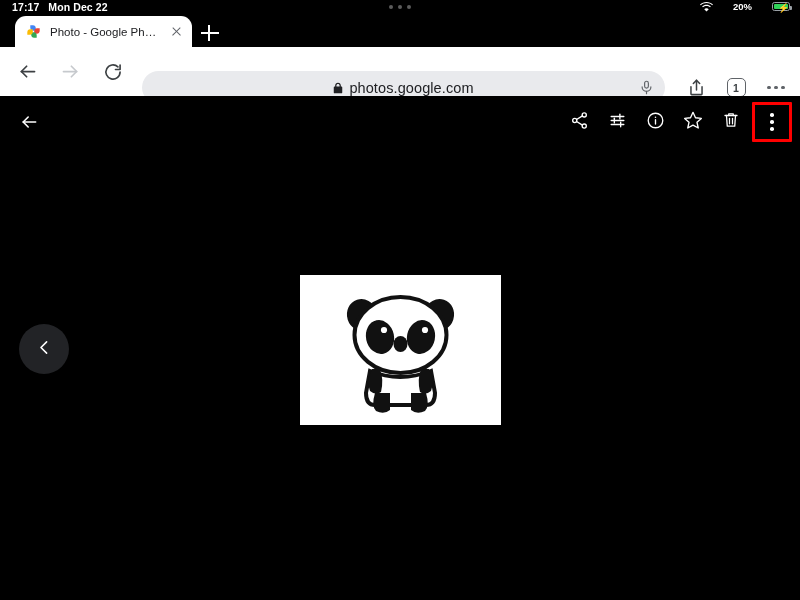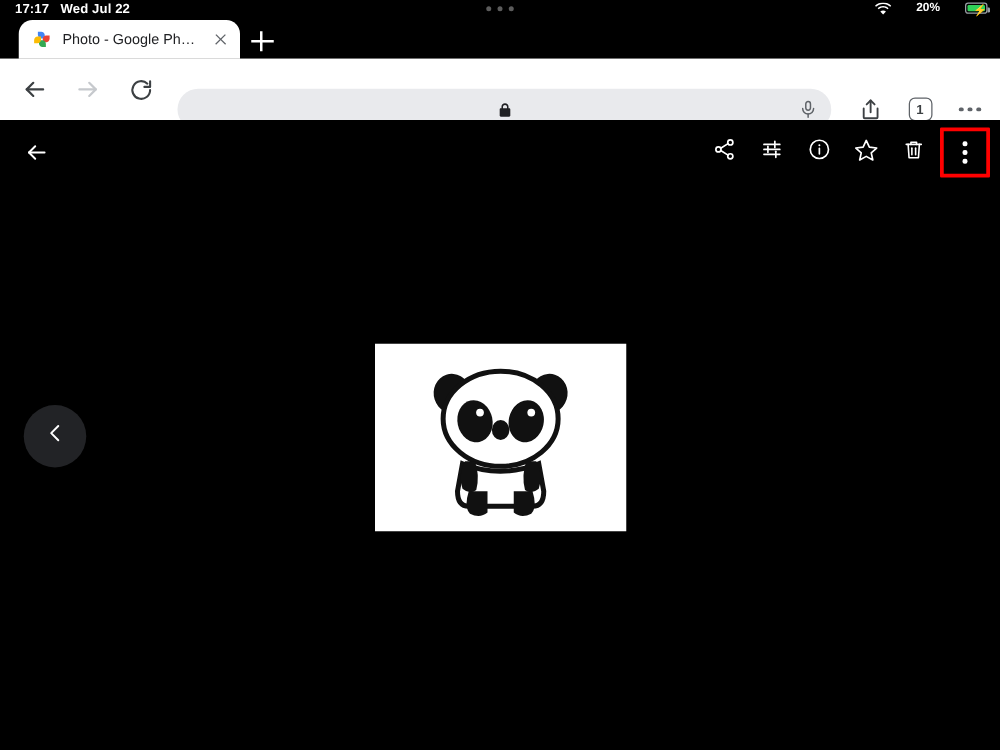--- a/index.html
+++ b/index.html
@@ -157,21 +157,21 @@
   }
 </style>
 </head>
 <body>
 
 <div id="root">
 
   <div class="statusbar">
     <div class="sb-left">
       <span>17:17</span>
-      <span>Wed Jul 22</span>
+      <span>Mon Dec 22</span>
     </div>
     <div class="multitask-dots">
       <i></i>
       <i></i>
       <i></i>
     </div>
     <div class="sb-right">
       <span>
         <svg class="wifi-icon" width="13" height="10" viewBox="0 0 13 10">
           <path d="M6.5 1.1C4.3 1.1 2.3 1.95 0.8 3.35L0 2.5C1.75 0.9 4 0 6.5 0S11.25 0.9 13 2.5l-0.8 0.85C10.7 1.95 8.7 1.1 6.5 1.1z" fill="#fff"></path>
@@ -224,20 +224,21 @@
       </div>
     </div>
 
     <div class="omnibox">
       <span class="omni-inner">
         <span>
           <svg class="lock-icon" width="10" height="12" viewBox="0 0 12 14">
             <path d="M6 0.6c-2 0-3.4 1.5-3.4 3.3V5.3H2C1.3 5.3 0.9 5.8 0.9 6.4v5.9c0 .6.5 1.1 1.1 1.1h8c.6 0 1.1-.5 1.1-1.1V6.4c0-.6-.5-1.1-1.1-1.1H9.4V3.9C9.4 2.1 8 0.6 6 0.6zm0 1.5c1.1 0 1.9.8 1.9 1.8V5.3H4.1V3.9c0-1 .8-1.8 1.9-1.8z" fill="#202124"></path>
           </svg>
         </span>
+        <span class="omni-url">photos.google.com</span>
       </span>
       <span class="omni-mic">
         <svg width="15" height="15" viewBox="0 0 24 24" fill="none" stroke="#5f6368" stroke-width="1.9" stroke-linecap="round" stroke-linejoin="round">
           <rect x="9" y="2" width="6" height="11" rx="3"></rect>
           <path d="M5 11a7 7 0 0 0 14 0"></path>
             <line x1="12" y1="18" x2="12" y2="22"></line>
         </svg>
       </span>
     </div>
 

